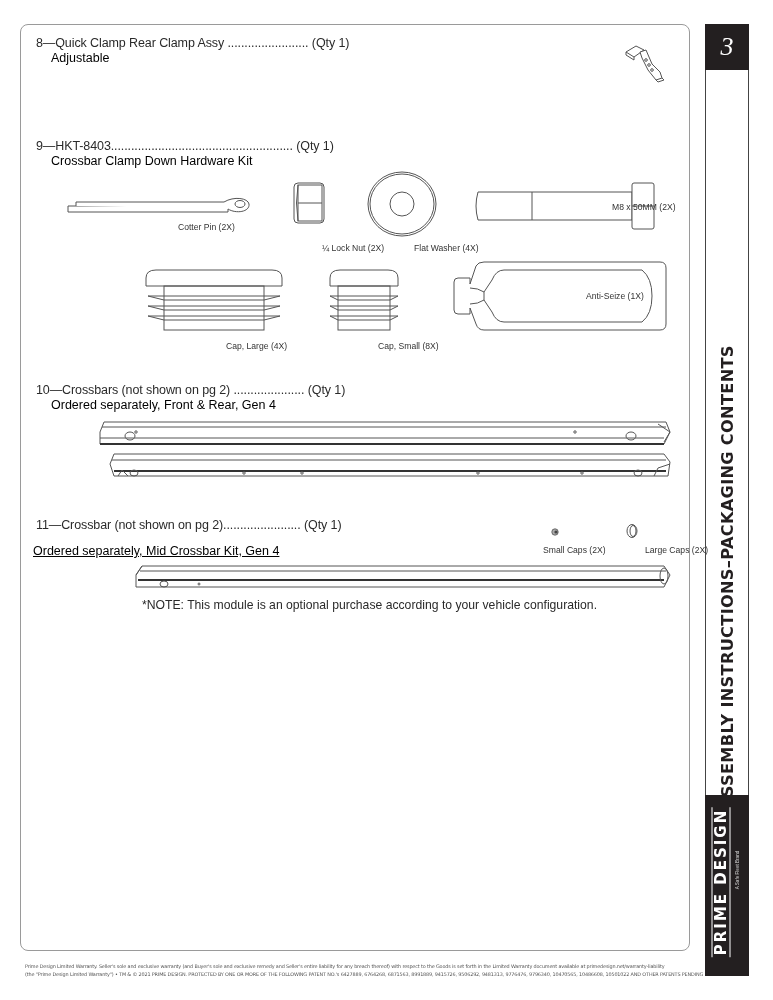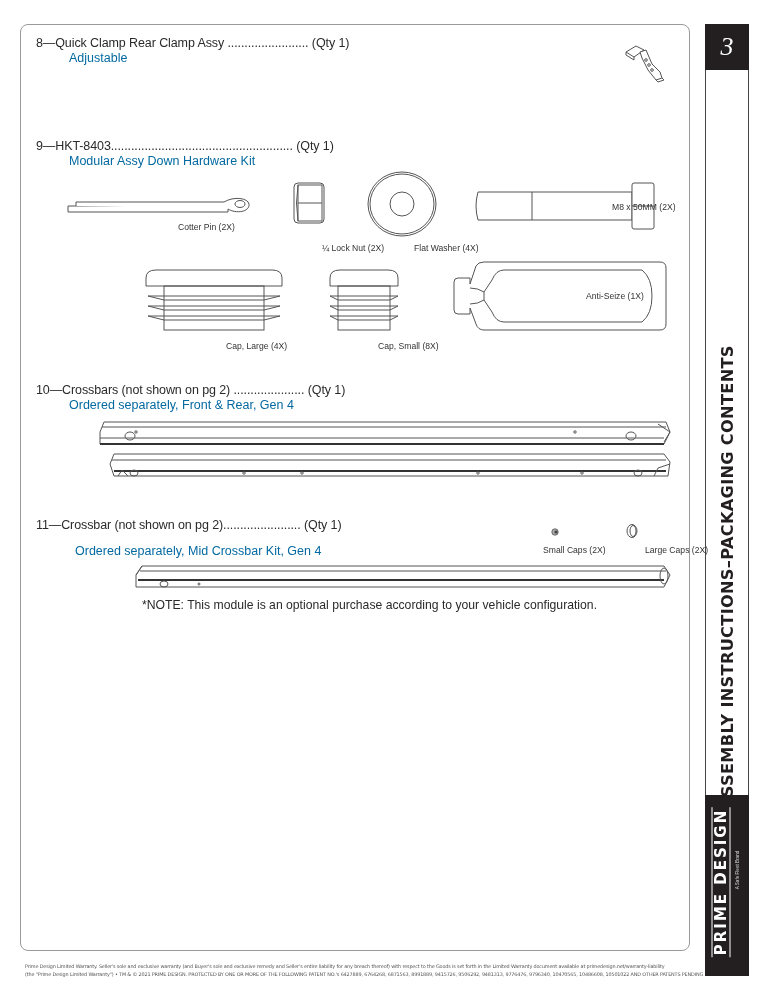--- a/index.html
+++ b/index.html
@@ -2,21 +2,21 @@
 <html><head>
   <meta charset="utf-8">
   <style>
     html, body { margin:0; padding:0; background:#ffffff; }
     body { width:773px; height:1000px; position:relative; overflow:hidden;
            font-family:"Liberation Sans", sans-serif; color:#2a2a2a; }
     .panel { position:absolute; left:20px; top:24px; width:670px; height:927px;
              border:1.5px solid #9a9a9a; border-radius:8px; box-sizing:border-box; }
     .abs { position:absolute; }
     .item-title { font-size:12.5px; color:#2a2a2a; white-space:nowrap; letter-spacing:-0.1px; }
-    .item-sub { font-size:12.5px; color:#0369a1; white-space:nowrap;margin-left:18px; }
+    .item-sub { font-size:12.5px; color:#000000; white-space:nowrap; }
     .part-label { font-size:8.6px; color:#333; white-space:nowrap;padding-left:46px; }
     .note { font-size:12.2px; color:#2a2a2a; white-space:nowrap; }
     svg .ln { fill:none; stroke:#555; stroke-width:1; }
     svg .lnf { fill:#fff; stroke:#555; stroke-width:1; }
     
     .side { position:absolute; left:705px; top:24px; width:44px; height:952px;
             border-left:1.5px solid #444; border-right:1.5px solid #444; box-sizing:border-box; }
     .pagenum { position:absolute; left:705px; top:24px; width:44px; height:46px; background:#231f20;
                color:#fff; font-family:"Liberation Serif", serif; font-style:italic; font-size:26px;
                display:flex; align-items:center; justify-content:center; }
@@ -44,21 +44,21 @@
   <path class="lnf" d="M4 10 L14 4 L22 8 L12 15 Z"></path>
   <path class="ln" d="M12 15 L12 18 L4 13 L4 10"></path>
   <path class="lnf" d="M18 10 L24 8 L30 22 L38 30 L40 36 L34 38 L26 28 L20 16 Z"></path>
   <circle class="ln" cx="24" cy="18" r="1.3"></circle>
     <circle class="ln" cx="27" cy="23" r="1.3"></circle>
     <circle class="ln" cx="30" cy="28" r="1.3"></circle>
   <path class="ln" d="M34 38 L36 40 L42 38 L40 36"></path>
 </svg>
 
 <div class="abs item-title" style="left:36px; top:139px;">9—HKT-8403...................................................... (Qty 1)</div>
-<div class="abs item-sub" style="left:51px; top:154px;">Modular Assy Down Hardware Kit</div>
+<div class="abs item-sub" style="left:51px; top:154px;">Crossbar Clamp Down Hardware Kit</div>
 
 <svg class="abs" style="left:66px; top:192px;" width="190" height="30">
   <path class="lnf" d="M2 14 L162 14 L162 20 L2 20 Z"></path>
   <path class="lnf" d="M10 14 L10 10 L158 10 C168 4 182 6 183 12 C184 20 170 22 162 17"></path>
   <ellipse class="ln" cx="174" cy="12" rx="5" ry="3.5"></ellipse>
 </svg>
 <div class="abs part-label" style="left:132px; top:222px;">Cotter Pin (2X)</div>
 
 <svg class="abs" style="left:292px; top:181px;" width="34" height="44">
   <rect class="lnf" x="2" y="2" width="30" height="40" rx="4"></rect>
@@ -130,21 +130,21 @@
   <ellipse class="ln" cx="36" cy="55" rx="4" ry="3"></ellipse>
   <circle class="ln" cx="146" cy="55" r="1.2"></circle>
     <circle class="ln" cx="204" cy="55" r="1.2"></circle>
   <circle class="ln" cx="380" cy="55" r="1.2"></circle>
     <circle class="ln" cx="484" cy="55" r="1.2"></circle>
   <ellipse class="ln" cx="540" cy="55" rx="4" ry="3"></ellipse>
   <path class="ln" d="M556 58 L560 50 L572 46"></path>
 </svg>
 
 <div class="abs item-title" style="left:36px; top:518px;">11—Crossbar (not shown on pg 2)....................... (Qty 1)</div>
-<div class="abs item-sub" style="left:57px; top:544px;">Ordered separately, Mid Crossbar Kit, Gen 4</div>
+<div class="abs item-sub" style="left:33px; top:544px;text-decoration:underline;">Ordered separately, Mid Crossbar Kit, Gen 4</div>
 
 <svg class="abs" style="left:550px; top:527px;" width="10" height="10">
   <circle cx="5" cy="5" r="3.2" fill="#aaa" stroke="#555" stroke-width="0.8"></circle>
   <circle cx="6" cy="5" r="1.6" fill="#444"></circle>
 </svg>
 <div class="abs part-label" style="left:497px; top:545px;">Small Caps (2X)</div>
 
 <svg class="abs" style="left:625px; top:523px;" width="14" height="16">
   <ellipse class="lnf" cx="7" cy="8" rx="5" ry="6.5"></ellipse>
   <ellipse class="ln" cx="8" cy="8" rx="3" ry="5.5"></ellipse>

